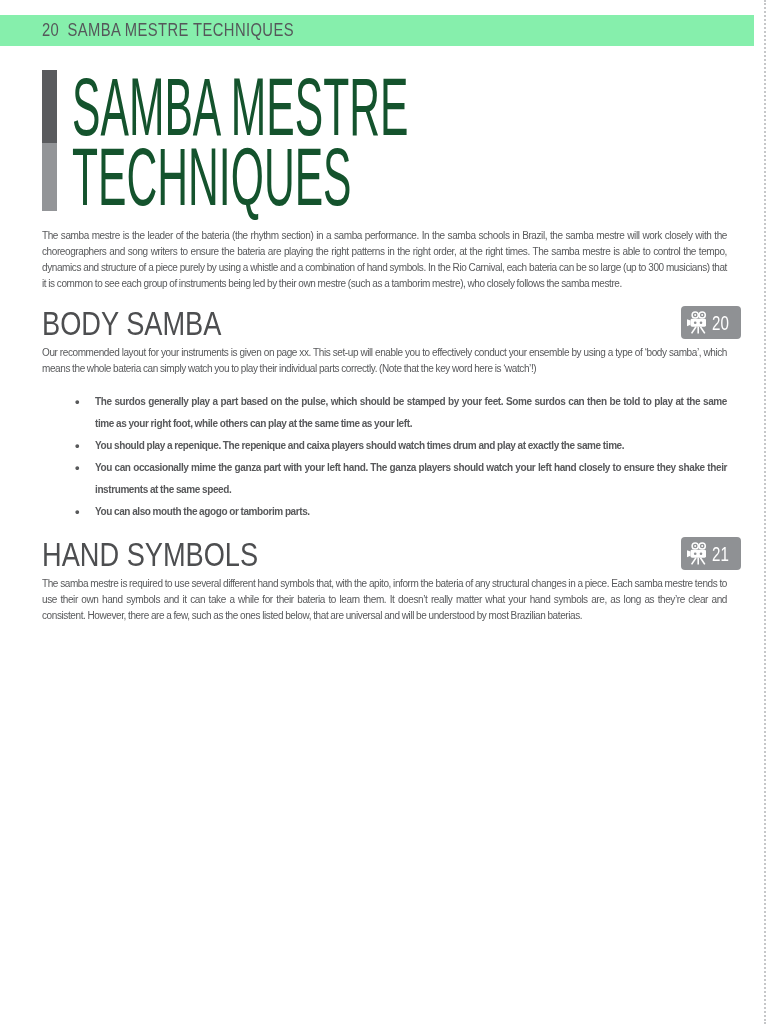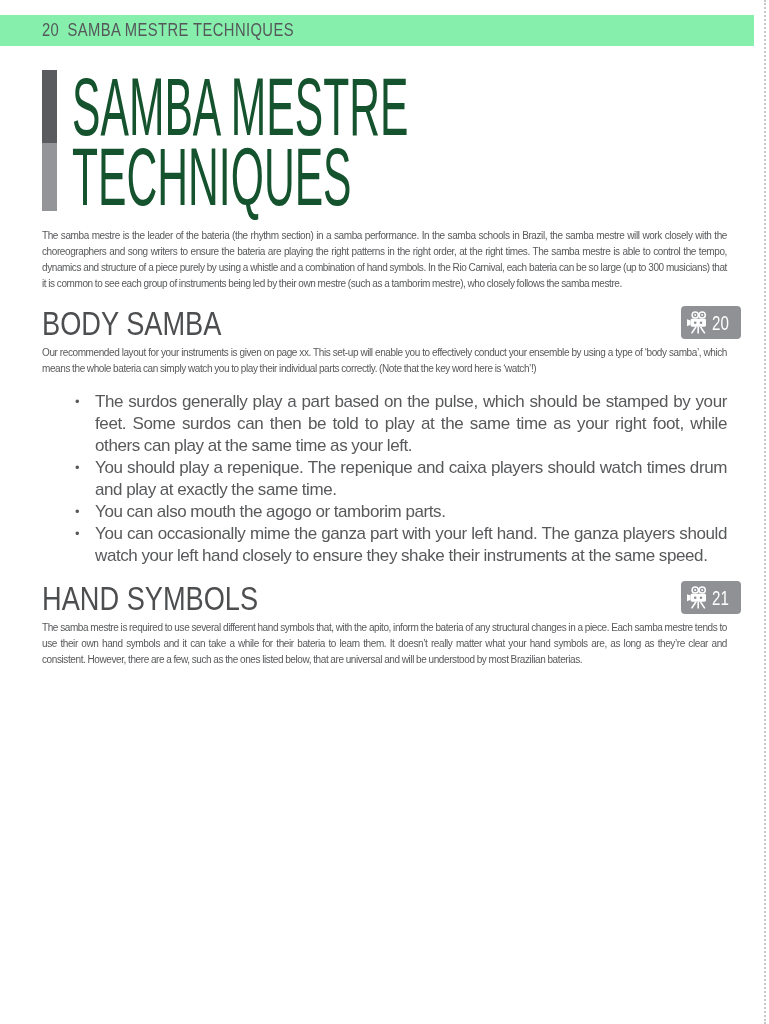--- a/index.html
+++ b/index.html
@@ -69,23 +69,24 @@
   }
   .video-badge svg { display:block; margin-right:2px; }
   .badge-num {
     font-size:21px; line-height:21px; color:#ffffff;
     transform:scaleX(0.72); transform-origin:left center;
   }
 
   ul.bullets { margin:0 0 14px 0; padding:0 0 0 53px; list-style:none; }
   ul.bullets li {
     position:relative;
-    font-size:17px; line-height:22px;
+    font-size:10px; line-height:22px;
     letter-spacing:-0.4px; word-spacing:-0.3px;
     text-align:justify;
+    font-weight:bold;
   }
   ul.bullets li::before {
     content:"\2022";
     position:absolute; left:-20px; top:0;
     font-size:13px;
   }
 </style>
 </head>
 <body>
 
@@ -134,22 +135,22 @@
           </svg>
         </span>
         <span class="badge-num">20</span>
       </span>
     </div>
     <p class="body">Our recommended layout for your instruments is given on page xx. This set-up will enable you to effectively conduct your ensemble by using a type of ‘body samba’, which means the whole bateria can simply watch you to play their individual parts correctly. (Note that the key word here is ‘watch’!)</p>
 
     <ul class="bullets">
       <li>The surdos generally play a part based on the pulse, which should be stamped by your feet. Some surdos can then be told to play at the same time as your right foot, while others can play at the same time as your left.</li>
       <li>You should play a repenique. The repenique and caixa players should watch times drum and play at exactly the same time.</li>
+      <li>You can occasionally mime the ganza part with your left hand. The ganza players should watch your left hand closely to ensure they shake their instruments at the same speed.</li>
       <li>You can also mouth the agogo or tamborim parts.</li>
-      <li>You can occasionally mime the ganza part with your left hand. The ganza players should watch your left hand closely to ensure they shake their instruments at the same speed.</li>
     </ul>
 
 
     <div class="section-heading-row">
       <span class="section-heading cond">HAND SYMBOLS</span>
       <span class="video-badge">
         <span>
           <svg width="24" height="25" viewBox="0 0 24 25">
             <g stroke="#ffffff" fill="none" stroke-width="1.5">
               <circle cx="9.2" cy="5" r="3.1"></circle>

